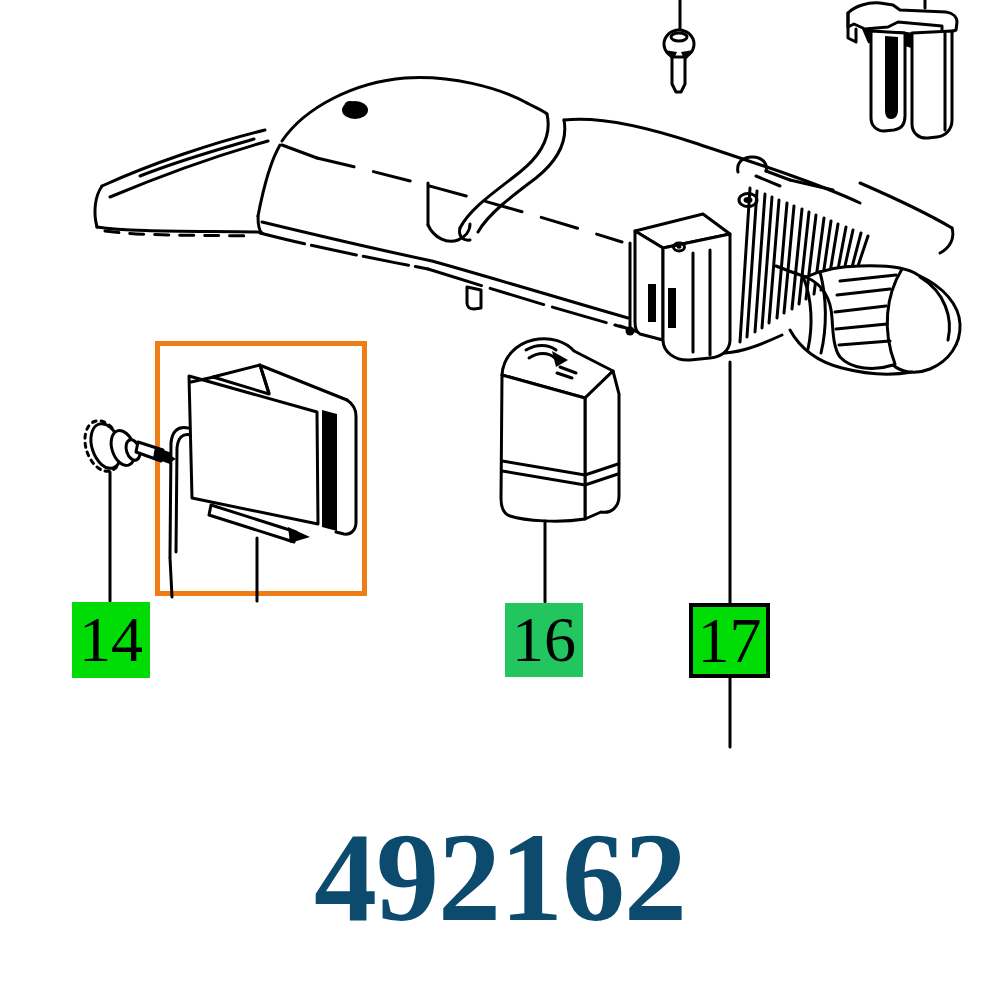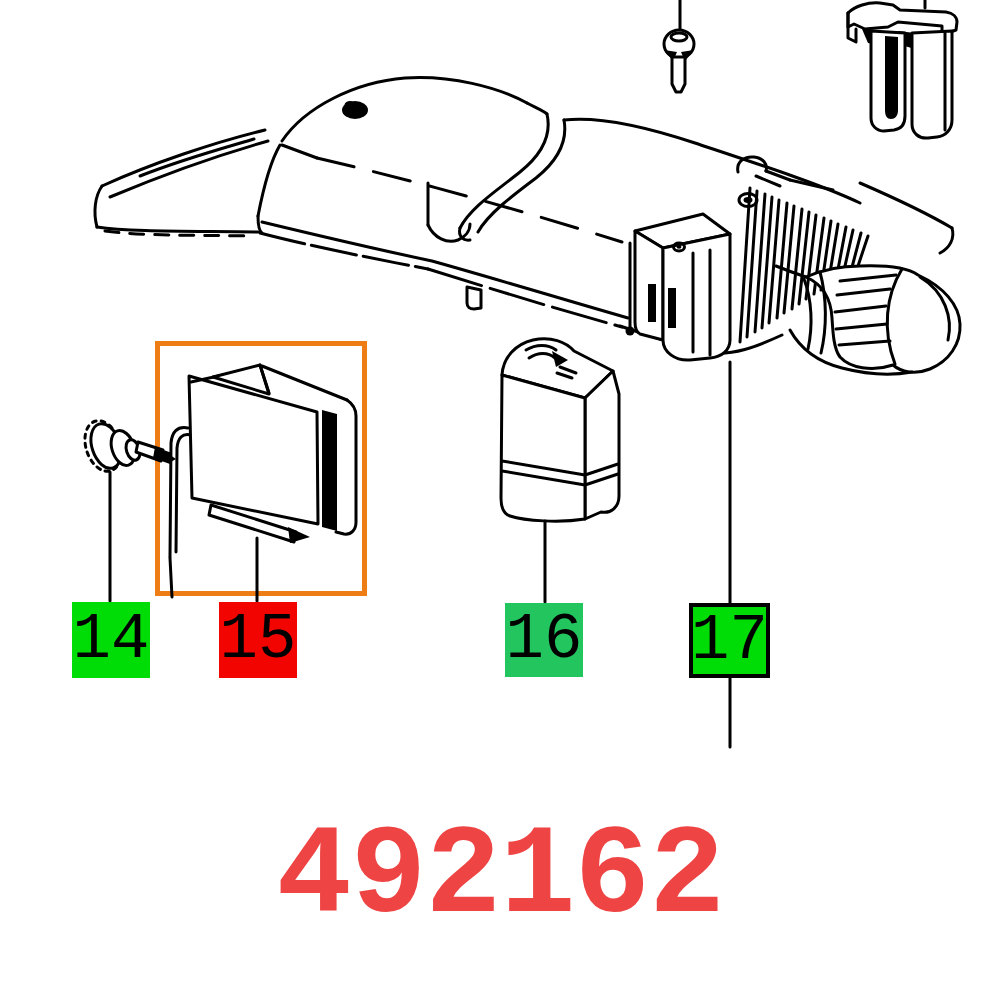--- a/index.html
+++ b/index.html
@@ -1,32 +1,32 @@
 <!DOCTYPE html>
 <html><head>
 <meta charset="utf-8">
 <style>
   html,body{margin:0;padding:0;background:#ffffff;}
   #stage{position:relative;width:1000px;height:1000px;background:#fff;overflow:hidden;
-         font-family:Liberation Mono, monospace;border-radius:12px;}
+         font-family:Liberation Serif, serif;border-radius:12px;}
   #art{position:absolute;left:0;top:0;z-index:2;}
   #art path,#art line,#art ellipse,#art circle{stroke:#000;fill:none;stroke-width:3;
          stroke-linejoin:round;stroke-linecap:round;}
   #art .wf{fill:#ffffff;}
   #art .bf{fill:#000000;stroke:none;}
   #highlight-box{position:absolute;z-index:1;left:155px;top:341px;width:212px;height:255px;
          border:5px solid #ee7d16;box-sizing:border-box;background:transparent;}
   .callout{position:absolute;z-index:3;width:78px;height:76px;display:flex;align-items:center;
          justify-content:center;font-size:64px;color:#000;box-sizing:border-box;line-height:1;}
   #callout-14{left:72px;top:602px;background:#00dc05;}
   #callout-15{left:219px;top:602px;background:#f20400;}
   #callout-16{left:505px;top:603px;height:74px;background:#22c55e;}
   #callout-17{left:689px;top:603px;width:81px;height:75px;background:#00dc05;border:4px solid #000;}
   #part-number{position:absolute;z-index:3;left:0;right:0;top:818px;height:120px;line-height:120px;
-         text-align:center;font-size:126px;font-weight:700;letter-spacing:-1px;color:#ef4444;}
+         text-align:center;font-size:126px;font-weight:700;letter-spacing:-1px;color:#0c4a6e;}
 </style>
 </head>
 <body>
 
 <div id="stage">
 
   <div id="highlight-box"></div>
 
   <svg id="art" width="1000" height="1000" viewBox="0 0 1000 1000">
 
@@ -191,18 +191,17 @@
 
     <g stroke-width="2.8">
       <path d="M110,472 L110,601"></path>
       <path d="M257,538 L257,601"></path>
       <path d="M545,521 L545,602"></path>
       <path d="M730,362 L730,747"></path>
     </g>
   </svg>
 
   <div id="callout-14" class="callout">14</div>
-  <div id="callout-15" class="callout">15</div>
   <div id="callout-16" class="callout">16</div>
   <div id="callout-17" class="callout">17</div>
 
   <div id="part-number">492162</div>
 </div>
 
 </body></html>

